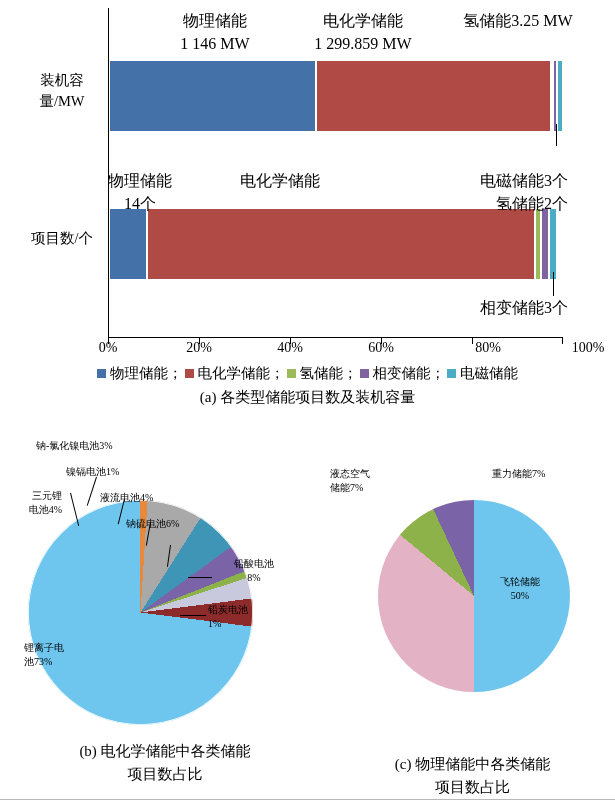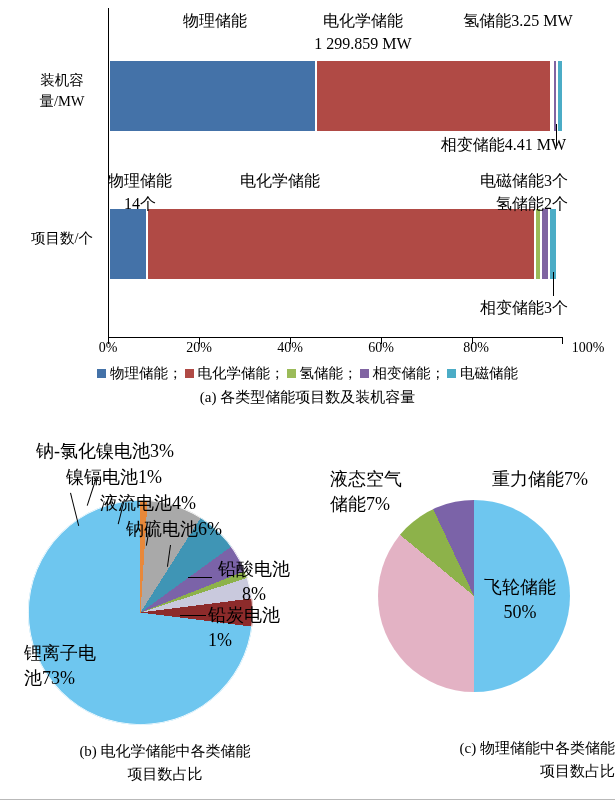--- a/index.html
+++ b/index.html
@@ -160,34 +160,34 @@
     height: 225px;
   }
   .pie-c {
     left: 48px;
     top: 85px;
     width: 192px;
     height: 192px;
   }
   .pie-label {
     position: absolute;
-    font-size: 18px;
+    font-size: 10px;
     line-height: 1.4;
   }
   .pie-label.c-center { text-align: center; }
   .pie-label.r { text-align: right; }
   .caption-2 {
     position: absolute;
     width: 100%;
     text-align: center;
     font-size: 15px;
     line-height: 1.5;
   }
   .caption.b { top: 325px; left: 0; }
-  .caption.c { top: 322px; left: 0; text-align: right; }
+  .caption.c { top: 338px; left: 0; }
   .border-bottom-line {
     position: absolute;
     left: 0;
     bottom: 0;
     width: 615px;
     height: 1px;
     background: #b9b9b9;
   }
 </style>
 </head>
@@ -228,36 +228,34 @@
     <div class="tickmark" style="left:290px;"></div>
     <div class="tickmark" style="left:381px;"></div>
     <div class="tickmark" style="left:472px;"></div>
     <div class="tickmark" style="left:562px;"></div>
 
     <div class="xticks">
       <div class="xtick" style="left:0px;">0%</div>
       <div class="xtick" style="left:91px;">20%</div>
       <div class="xtick" style="left:182px;">40%</div>
       <div class="xtick" style="left:273px;">60%</div>
-      <div class="xtick" style="left:368px;">80%</div>
+      <div class="xtick" style="left:380px;">80%</div>
       <div class="xtick" style="left:480px;">100%</div>
     </div>
 
     <div class="annot center" style="left:150px;top:10px;width:130px;">
       <div>物理储能</div>
+      <div>1 146 MW</div>
     </div>
     <div class="annot center" style="left:288px;top:10px;width:150px;">
       <div>电化学储能</div>
       <div>1 299.859 MW</div>
     </div>
     <div class="annot center" style="left:438px;top:10px;width:160px;">
       <div>氢储能3.25 MW</div>
-    </div>
-    <div class="annot right" style="left:398px;top:134px;width:168px;">
-      <div>相变储能4.41 MW</div>
     </div>
 
     <div class="leader" style="left:556px;top:124px;width:0.9px;height:22px;"></div>
 
     <div class="annot center" style="left:85px;top:170px;width:110px;">
       <div>物理储能</div>
       <div>14个</div>
     </div>
     <div class="annot center" style="left:215px;top:170px;width:130px;">
       <div>电化学储能</div>
@@ -311,20 +309,24 @@
             box-shadow: 0 0 0 0.8px #ffffff inset;"></div>
 
     <div class="leader" style="left:96px;top:62px;width:0.9px;height:30px;transform:rotate(18deg);transform-origin:top;"></div>
     <div class="leader" style="left:124px;top:84px;width:0.9px;height:26px;transform:rotate(14deg);transform-origin:top;"></div>
     <div class="leader" style="left:150px;top:107px;width:0.9px;height:24px;transform:rotate(10deg);transform-origin:top;"></div>
     <div class="leader" style="left:170px;top:130px;width:0.9px;height:22px;transform:rotate(8deg);transform-origin:top;"></div>
     <div class="leader" style="left:188px;top:162px;width:24px;height:0.9px;"></div>
     <div class="leader" style="left:180px;top:200px;width:26px;height:0.9px;"></div>
     <div class="leader" style="left:70px;top:78px;width:0.9px;height:34px;transform:rotate(-14deg);transform-origin:top;"></div>
 
+    <div class="pie-label r" style="left:0px;top:74px;width:62px;text-align:right;">
+      <div>三元锂</div>
+      <div>电池4%</div>
+    </div>
     <div class="pie-label" style="left:36px;top:24px;">
       <span>钠-氯化镍电池3%</span>
     </div>
     <div class="pie-label" style="left:66px;top:50px;">
       <span>镍镉电池1%</span>
     </div>
     <div class="pie-label" style="left:100px;top:76px;">
       <span>液流电池4%</span>
     </div>
     <div class="pie-label" style="left:126px;top:102px;">

